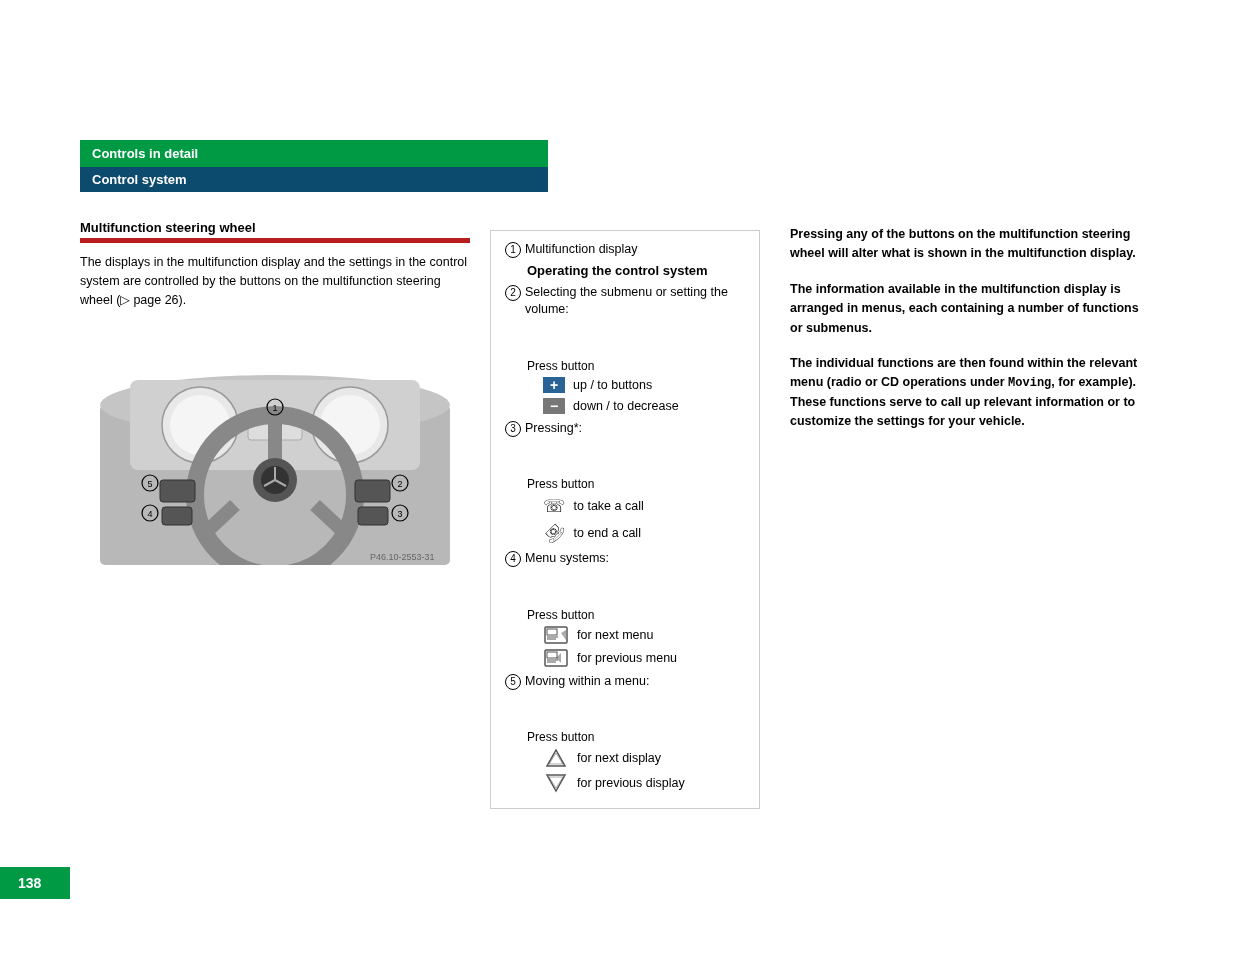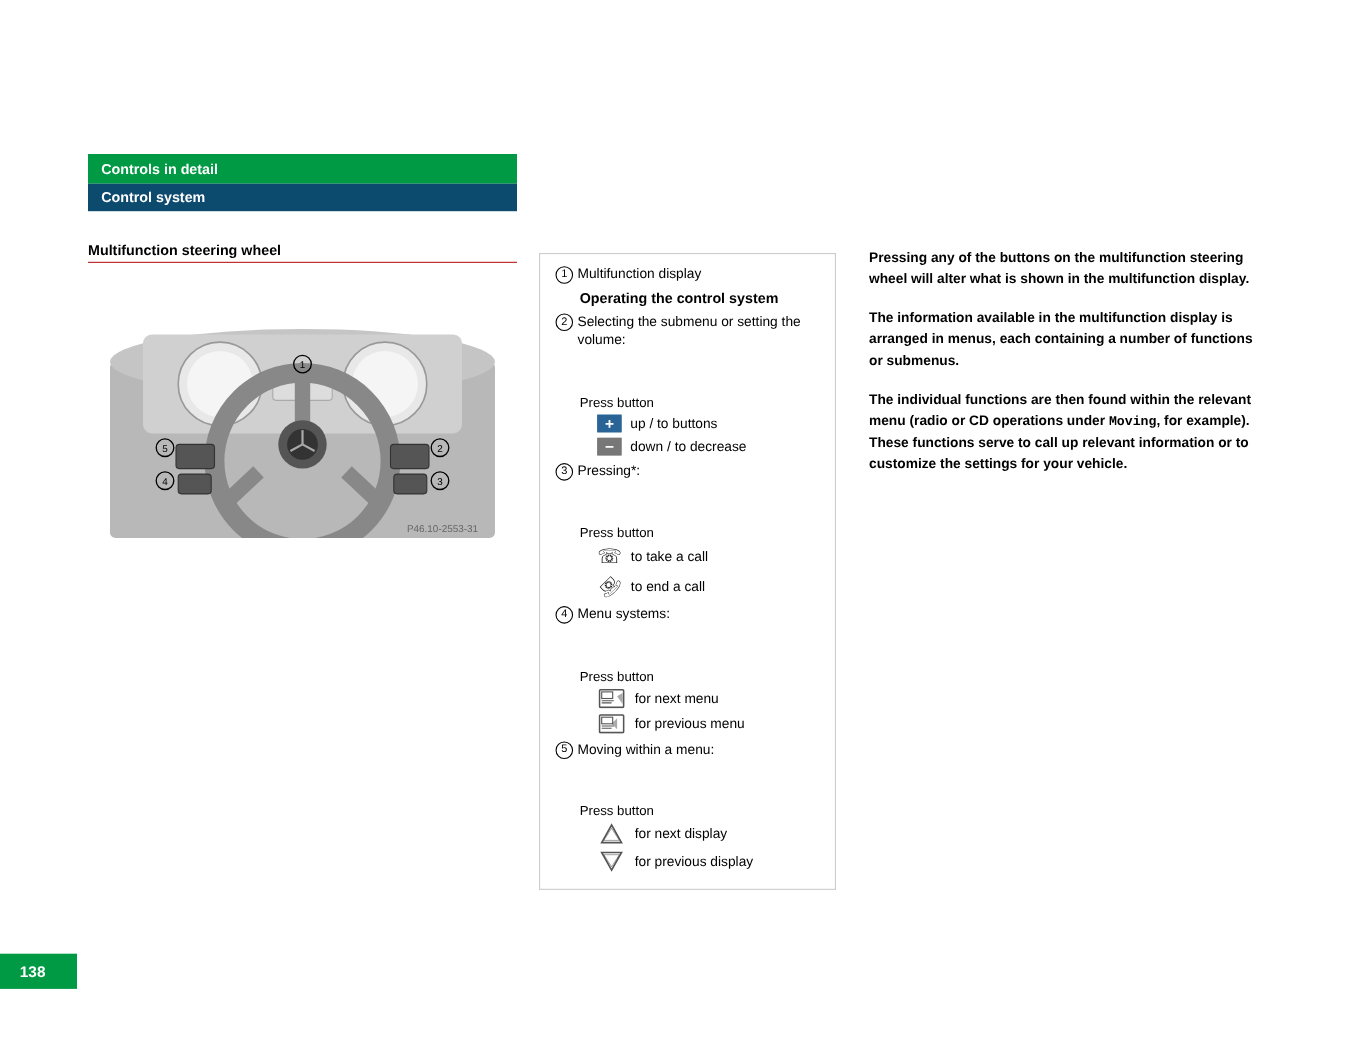--- a/index.html
+++ b/index.html
@@ -11,21 +11,21 @@
       width: 1235px;
       min-height: 954px;
       position: relative;
     }
 
     
     .header-section {
       position: absolute;
       top: 140px;
       left: 80px;
-      width: 390px;
+      width: 468px;
     }
     .header-green-bar {
       background: #009a44;
       color: #fff;
       font-weight: bold;
       font-size: 13px;
       padding: 6px 12px;
       margin-bottom: 0;
     }
     .header-black-bar {
@@ -39,21 +39,21 @@
     
     .left-content {
       position: absolute;
       top: 220px;
       left: 80px;
       width: 390px;
     }
     .section-title {
       font-weight: bold;
       font-size: 13px;
-      border-bottom: 1px solid #b91c1c;
+      border-bottom: 5px solid #b91c1c;
       padding-bottom: 3px;
       margin-bottom: 10px;
     }
     .body-text {
       font-size: 12.5px;
       line-height: 1.5;
       margin-bottom: 16px;
     }
 
     
@@ -212,20 +212,23 @@
   </div>
   <div class="header-black-bar">
     <span>Control system</span>
   </div>
 </div>
 
 <div class="left-content">
   <div class="section-title">
     <span>Multifunction steering wheel</span>
   </div>
+  <div class="body-text">
+    <span>The displays in the multifunction display and the settings in the control system are controlled by the buttons on the multifunction steering wheel (▷ page 26).</span>
+  </div>
 
   <div class="sw-wrapper">
     <svg viewBox="0 0 350 240" width="350" height="240">
 
       <rect x="0" y="80" width="350" height="160" fill="#b8b8b8" rx="5"></rect>
 
       <ellipse cx="175" cy="80" rx="175" ry="30" fill="#c5c5c5"></ellipse>
 
       <rect x="30" y="55" width="290" height="90" fill="#d0d0d0" rx="8"></rect>
 

